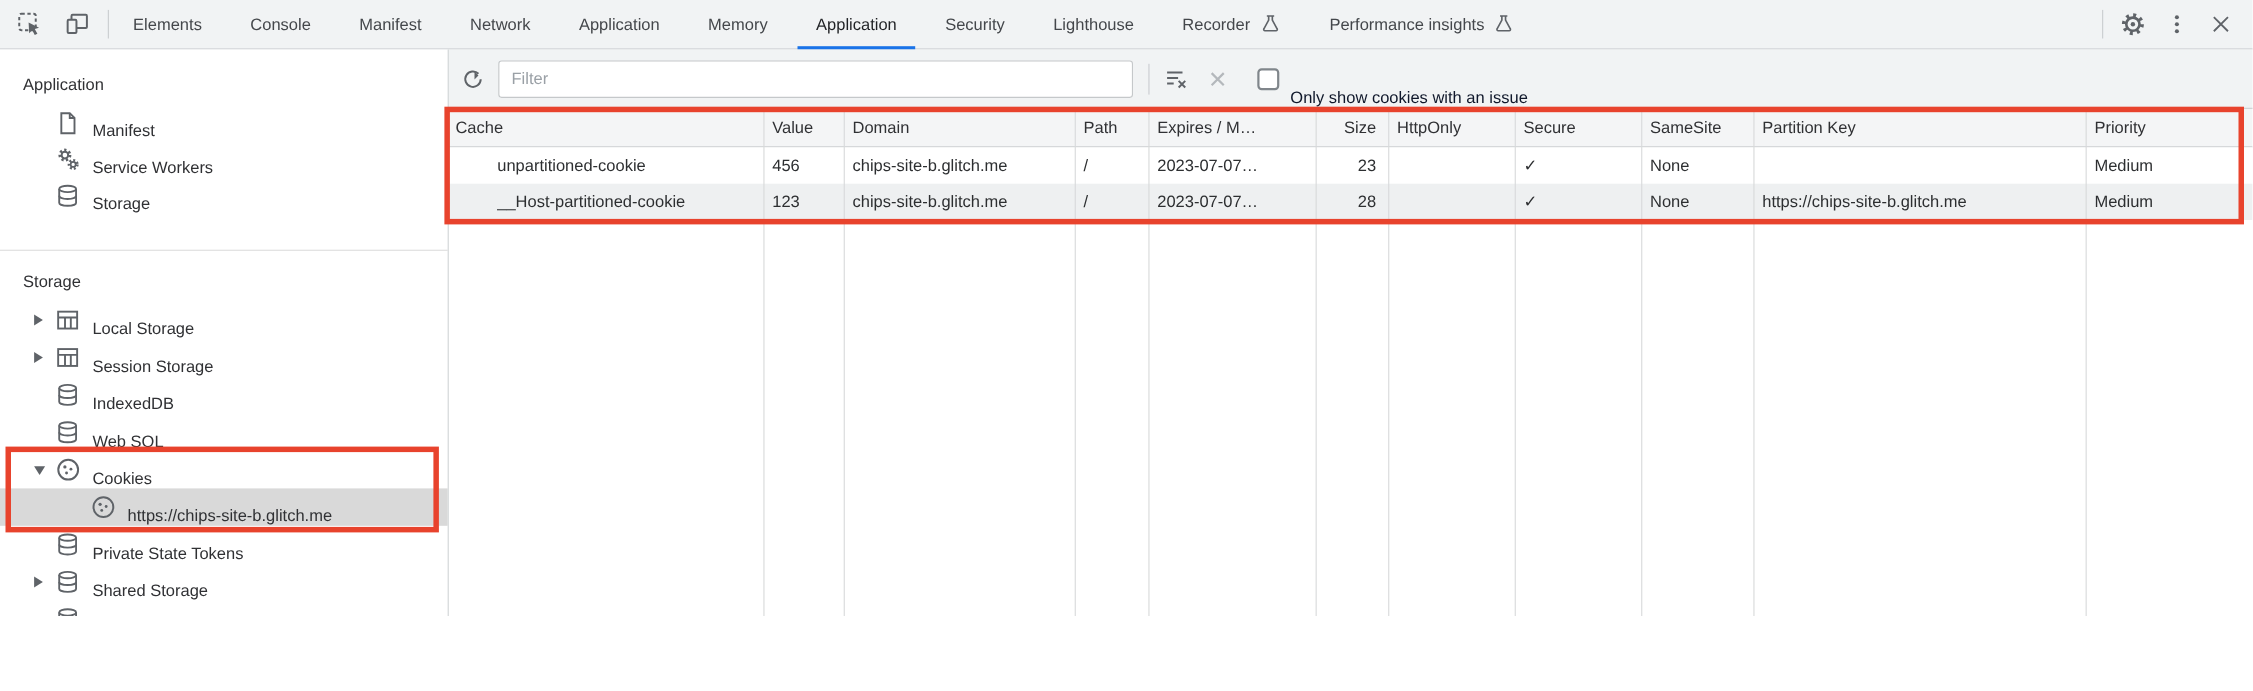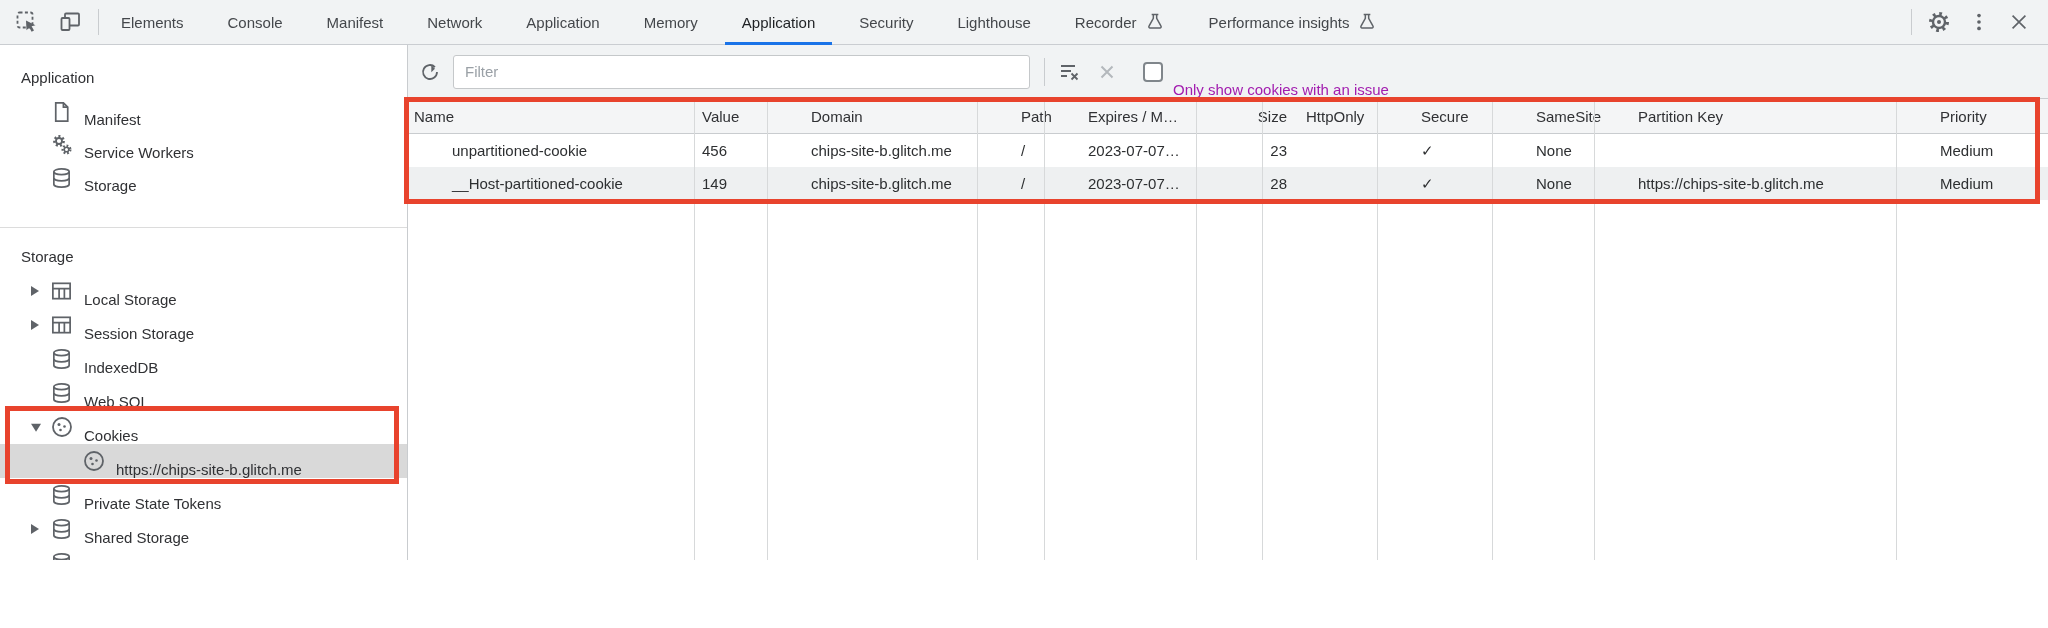--- a/index.html
+++ b/index.html
@@ -52,31 +52,31 @@
                   display:flex; align-items:center; flex:none; }
   .refresh-btn { width:30px; height:30px; margin-left:7px; display:flex; align-items:center; justify-content:center; }
   .filter-input { width:577px; height:34px; margin-left:8px; border:1px solid #c5c8ca;
                   border-radius:3px; background:#fff; font-family:"Liberation Sans",sans-serif;
                   font-size:15px; padding:0 11px; color:#303134; }
   .filter-input::placeholder { color:#9aa0a6; }
   .tbar-sep { width:1px; height:28px; background:#c9cccf; margin-left:14px; }
   .tbar-ic { width:28px; height:28px; margin-left:10px; display:flex; align-items:center; justify-content:center; }
   .issue-check { appearance:none; -webkit-appearance:none; width:20px; height:20px;
                  border:2px solid #80868b; border-radius:4px; background:#fff; margin-left:22px; }
-  .issue-label { margin-left:10px; font-size:15px; color:#a21caf;margin-top:35px; }
+  .issue-label { margin-left:10px; font-size:15px; color:#0f172a;margin-top:35px; }
 
   
   .table-wrap { flex:1; position:relative; background:#fff; overflow:hidden; }
   .gline { position:absolute; top:0; bottom:6px; width:1px; background:#d7d9da; z-index:1; }
   .trow { display:flex; height:33px; line-height:33px; font-size:15px; color:#2d2f31; position:relative; }
   .thead { height:35px; line-height:35px; background:#f4f5f6; border-bottom:1px solid #c9cccf; color:#303134; }
   .row-a { background:#fff; }
   .row-b { background:#eef0f1; }
   .c { flex:none; overflow:hidden; text-overflow:ellipsis; white-space:nowrap; padding:0 7px; }
-  .c-name{width:287px;} .c-value{width:73px;} .c-domain{width:210px;margin-left:36px;} .c-path{width:67px;}
+  .c-name{width:287px;} .c-value{width:73px;} .c-domain{width:210px;} .c-path{width:67px;}
   .c-expires{width:152px;} .c-size{width:66px;} .c-http{width:115px;} .c-secure{width:115px;}
   .c-same{width:102px;} .c-part{width:302px;} .c-prio{width:151px;}
   .thead .c-name{padding-left:6px;}
   .trow:not(.thead) .c-name{padding-left:44px;}
   .c-size{text-align:right; padding-right:12px;}
   .c-secure{}
 
   
   .anno { position:absolute; border:5px solid #e8432d; pointer-events:none; z-index:20; }
   .anno-table { left:404px; top:97px; width:1636px; height:107px; }
@@ -349,21 +349,21 @@
         <div class="gline" style="left:569px"></div>
         <div class="gline" style="left:636px"></div>
         <div class="gline" style="left:788px"></div>
         <div class="gline" style="left:854px"></div>
         <div class="gline" style="left:969px"></div>
         <div class="gline" style="left:1084px"></div>
         <div class="gline" style="left:1186px"></div>
         <div class="gline" style="left:1488px"></div>
 
         <div class="trow thead">
-          <div class="c c-name">Name</div>
+          <div class="c c-name">Cache</div>
           <div class="c c-value">Value</div>
           <div class="c c-domain">Domain</div>
           <div class="c c-path">Path</div>
           <div class="c c-expires">Expires / M…</div>
           <div class="c c-size">Size</div>
           <div class="c c-http">HttpOnly</div>
           <div class="c c-secure">Secure</div>
           <div class="c c-same">SameSite</div>
           <div class="c c-part">Partition Key</div>
           <div class="c c-prio">Priority</div>
@@ -378,21 +378,21 @@
           <div class="c c-size">23</div>
           <div class="c c-http"></div>
           <div class="c c-secure">✓</div>
           <div class="c c-same">None</div>
           <div class="c c-part"></div>
           <div class="c c-prio">Medium</div>
         </div>
 
         <div class="trow row-b">
           <div class="c c-name">__Host-partitioned-cookie</div>
-          <div class="c c-value">149</div>
+          <div class="c c-value">123</div>
           <div class="c c-domain">chips-site-b.glitch.me</div>
           <div class="c c-path">/</div>
           <div class="c c-expires">2023-07-07…</div>
           <div class="c c-size">28</div>
           <div class="c c-http"></div>
           <div class="c c-secure">✓</div>
           <div class="c c-same">None</div>
           <div class="c c-part">https://chips-site-b.glitch.me</div>
           <div class="c c-prio">Medium</div>
         </div>

